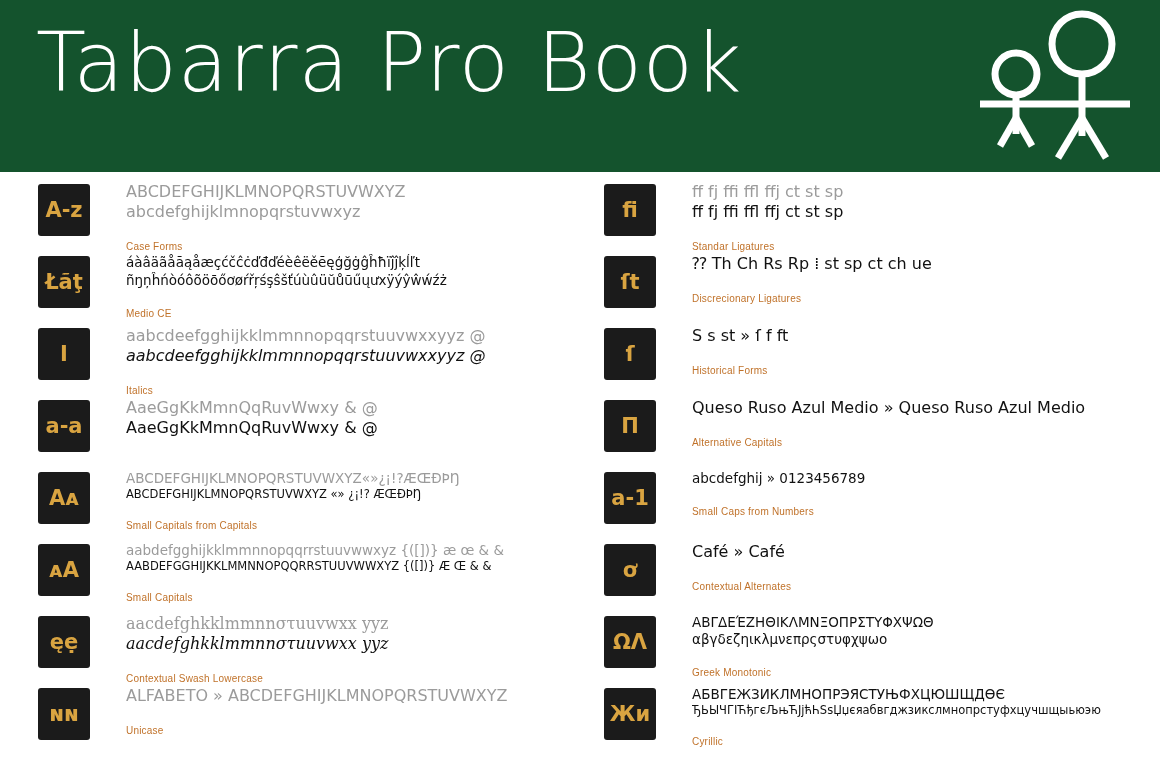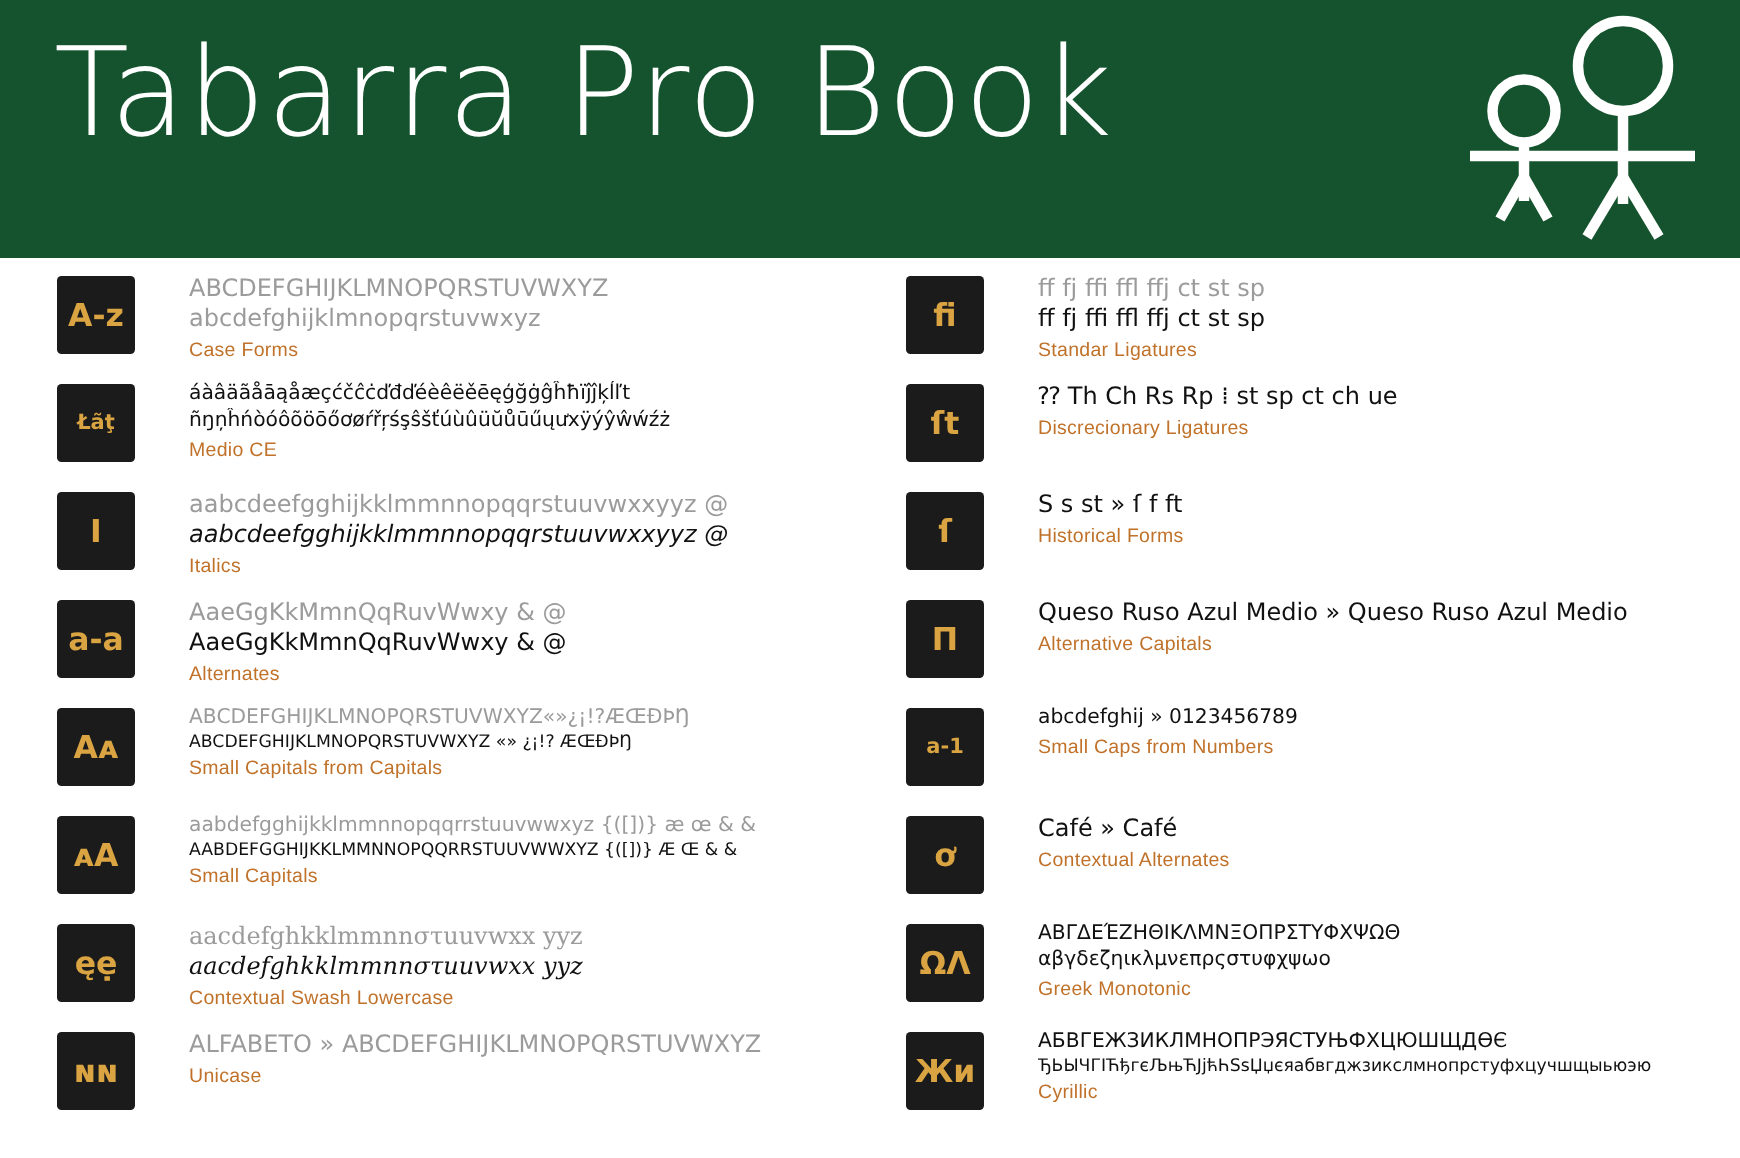--- a/index.html
+++ b/index.html
@@ -86,21 +86,21 @@
     display: flex;
     align-items: center;
     justify-content: center;
     font-family: "DejaVu Sans", sans-serif;
     font-size: 21px;
     font-weight: bold;
     margin-top: 4px;
     margin-left: 10px;
     letter-spacing: 0px;
   }
-  .chip.small { font-size: 14px; }
+  .chip.small { font-size: 21px; }
 
   .rowbody {
     flex: 1 1 auto;
     padding-left: 36px;
     padding-top: 2px;
     min-width: 0;
   }
   .line1 {
     font-family: "DejaVu Sans", sans-serif;
     font-size: 16px;
@@ -115,23 +115,23 @@
     color: #111111;
     line-height: 1.25;
     white-space: nowrap;
     overflow: hidden;
   }
   .line1.sm, .line2.sm { font-size: 13.5px; }
   .line1.xs, .line2.xs { font-size: 11.5px; }
   .line2.serif, .line1.serif { font-family: "DejaVu Serif", serif; }
   .ital { font-style: italic; }
   .caption {
-    margin-top: 3px;
+    margin-top: 19px;
     font-family: "Liberation Sans", sans-serif;
-    font-size: 13px;
+    font-size: 10px;
     color: #c0722a;
     letter-spacing: 0.2px;
     white-space: nowrap;
   }
   .tall .line1, .tall .line2 { line-height: 1.3; }
 </style>
 </head>
 <body>
 
 <div class="header">
@@ -180,21 +180,20 @@
         <div class="line2 ital">aabcdeefgghijkklmmnnopqqrstuuvwxxyyz @</div>
         <div class="caption">Italics</div>
       </div>
     </div>
 
     <div class="row">
       <div class="chip">a-a</div>
       <div class="rowbody">
         <div class="line1">AaeGgKkMmnQqRuvWwxy &amp; @</div>
         <div class="line2">AaeGgKkMmnQqRuvWwxy &amp; @</div>
-        <div class="caption">Alternates</div>
       </div>
     </div>
 
     <div class="row">
       <div class="chip">Aᴀ</div>
       <div class="rowbody">
         <div class="line1 sm">ABCDEFGHIJKLMNOPQRSTUVWXYZ«»¿¡!?ÆŒÐÞŊ</div>
         <div class="line2 xs">ABCDEFGHIJKLMNOPQRSTUVWXYZ «» ¿¡!? ÆŒÐÞŊ</div>
         <div class="caption">Small Capitals from Capitals</div>
       </div>

